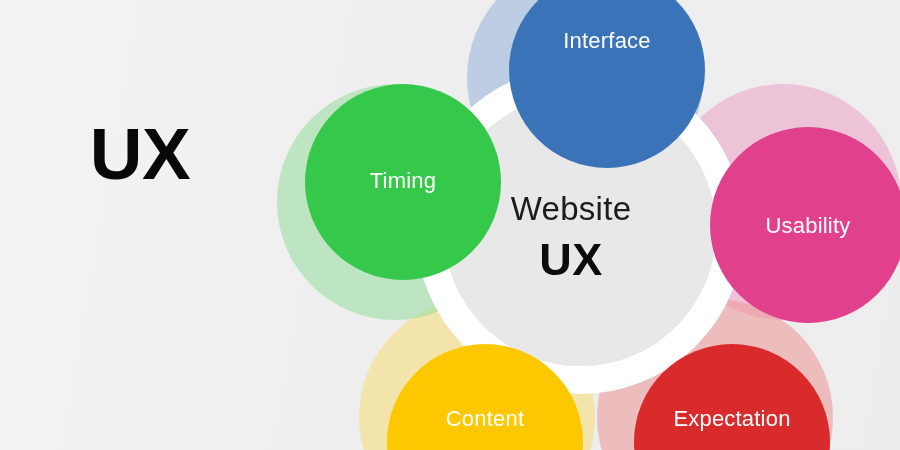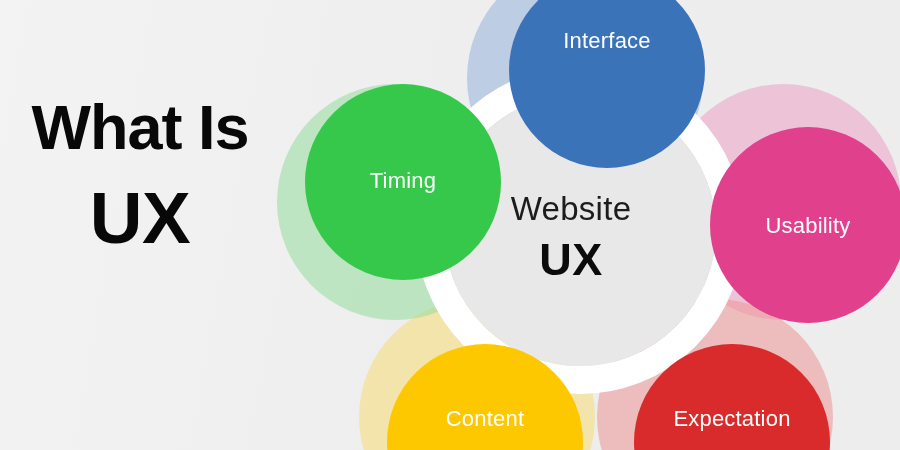--- a/index.html
+++ b/index.html
@@ -91,21 +91,20 @@
     text-anchor: middle;
     letter-spacing: 0.5px;
   }
 </style>
 </head>
 <body>
 
 <div id="canvas" style="background: linear-gradient(100deg, rgb(243, 243, 243) 0%, rgb(241, 241, 241) 20%, rgb(238, 238, 238) 48%, rgb(237, 237, 237) 100%);">
 
   <div id="headline">
-    <span class="line1">What Is</span>
     <span class="line2">UX</span>
   </div>
 
   <div id="diagram">
     <svg viewBox="0 0 650 600" xmlns="http://www.w3.org/2000/svg">
 
       <g>
         <circle class="halo" cx="330" cy="148" r="118" fill="#93b3dc"></circle>
         <circle class="halo" cx="528" cy="272" r="118" fill="#eda0c6"></circle>
         <circle class="halo" cx="460" cy="487" r="118" fill="#ec9595"></circle>

